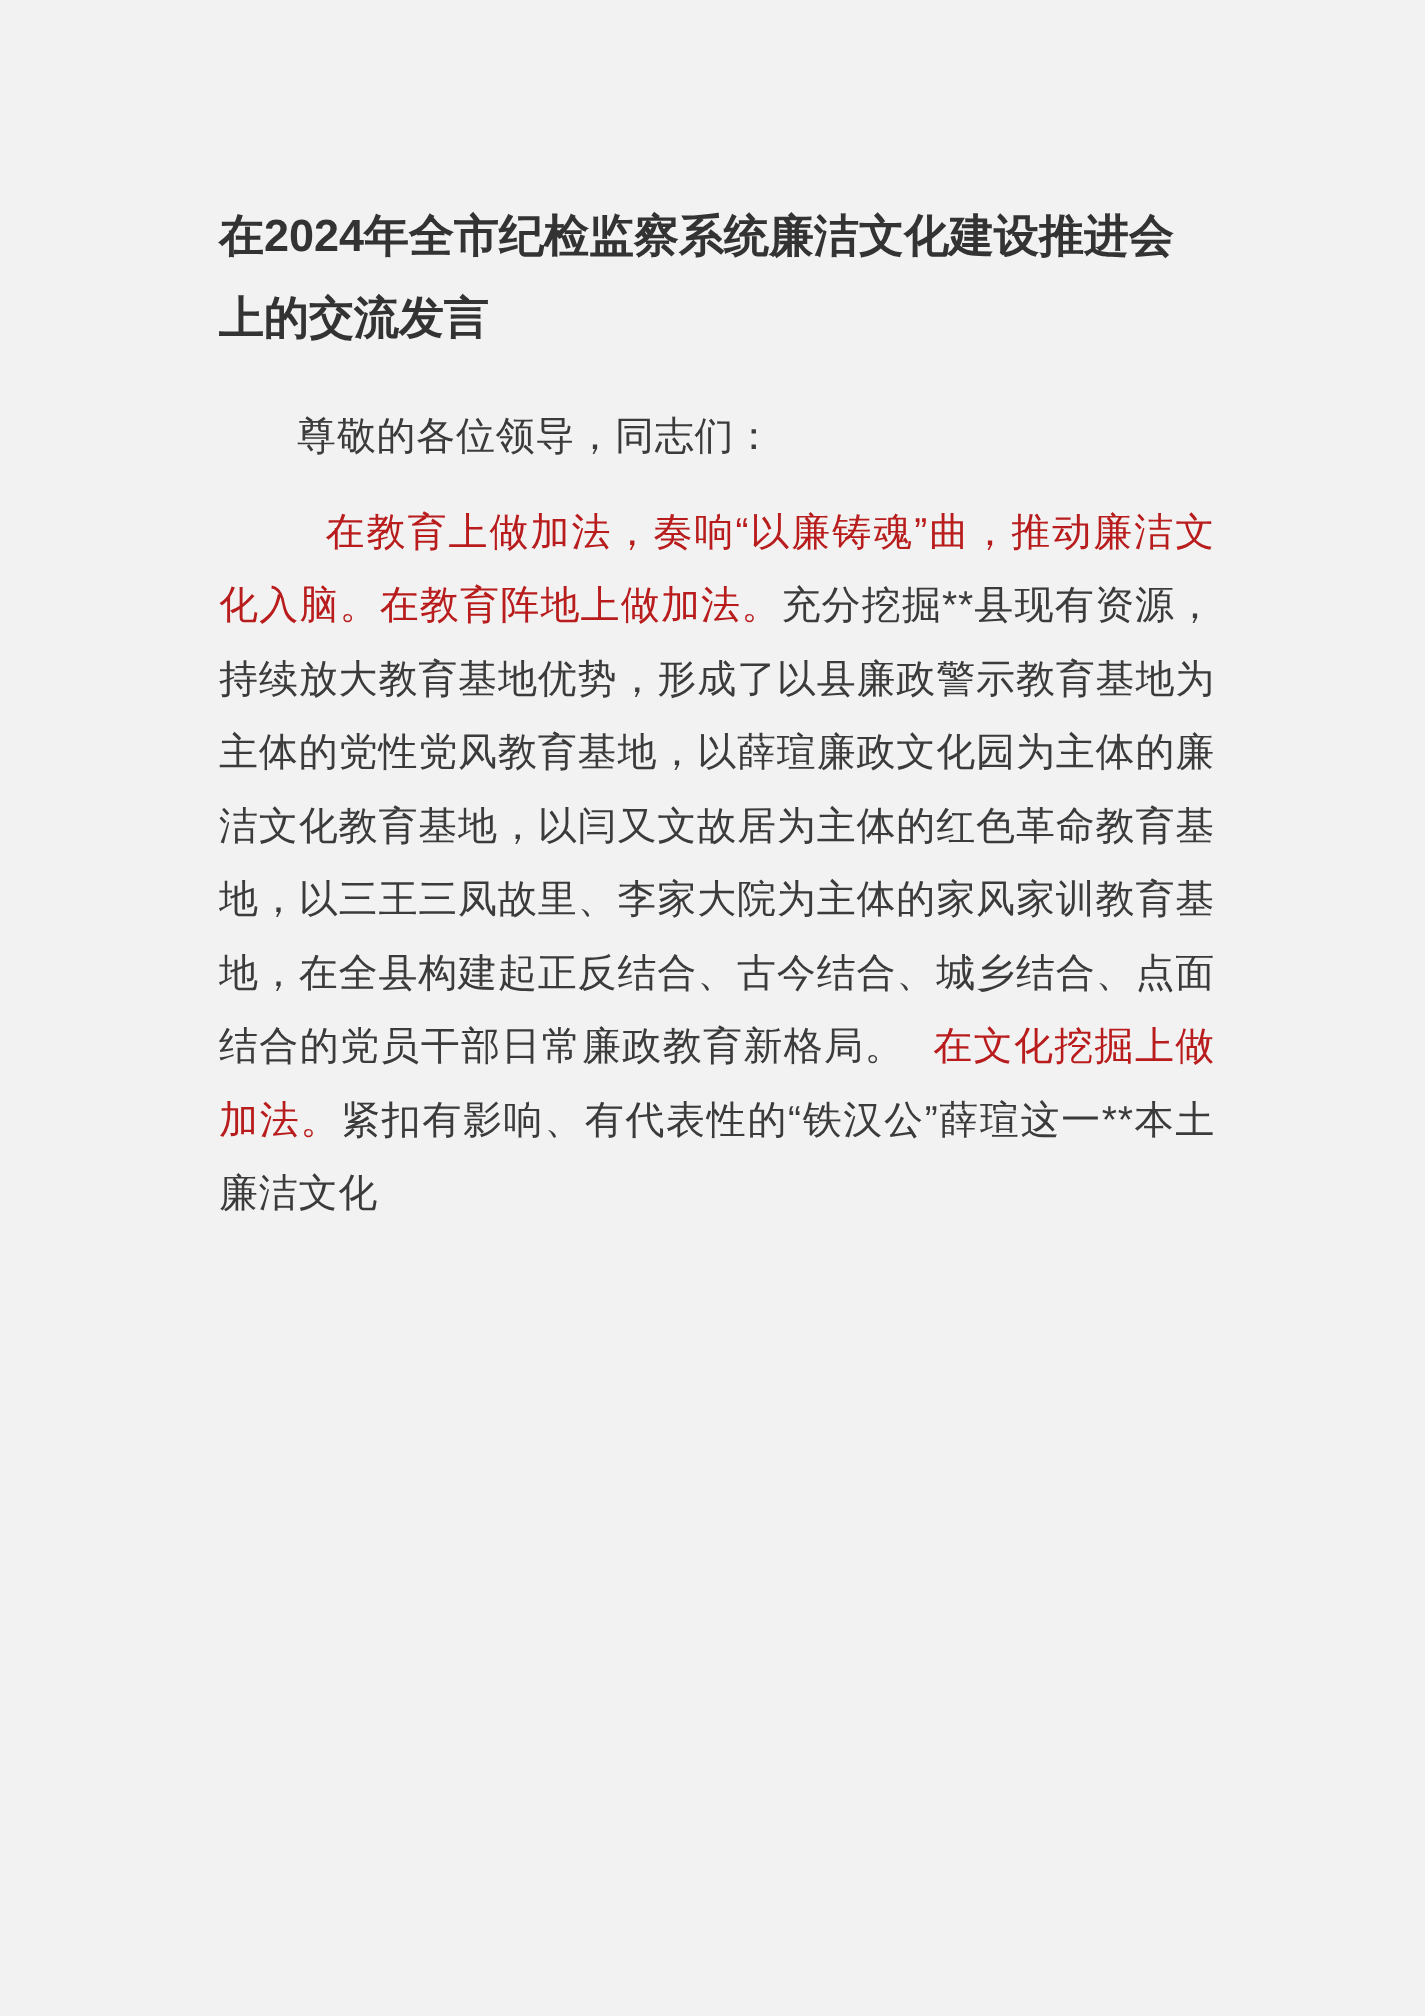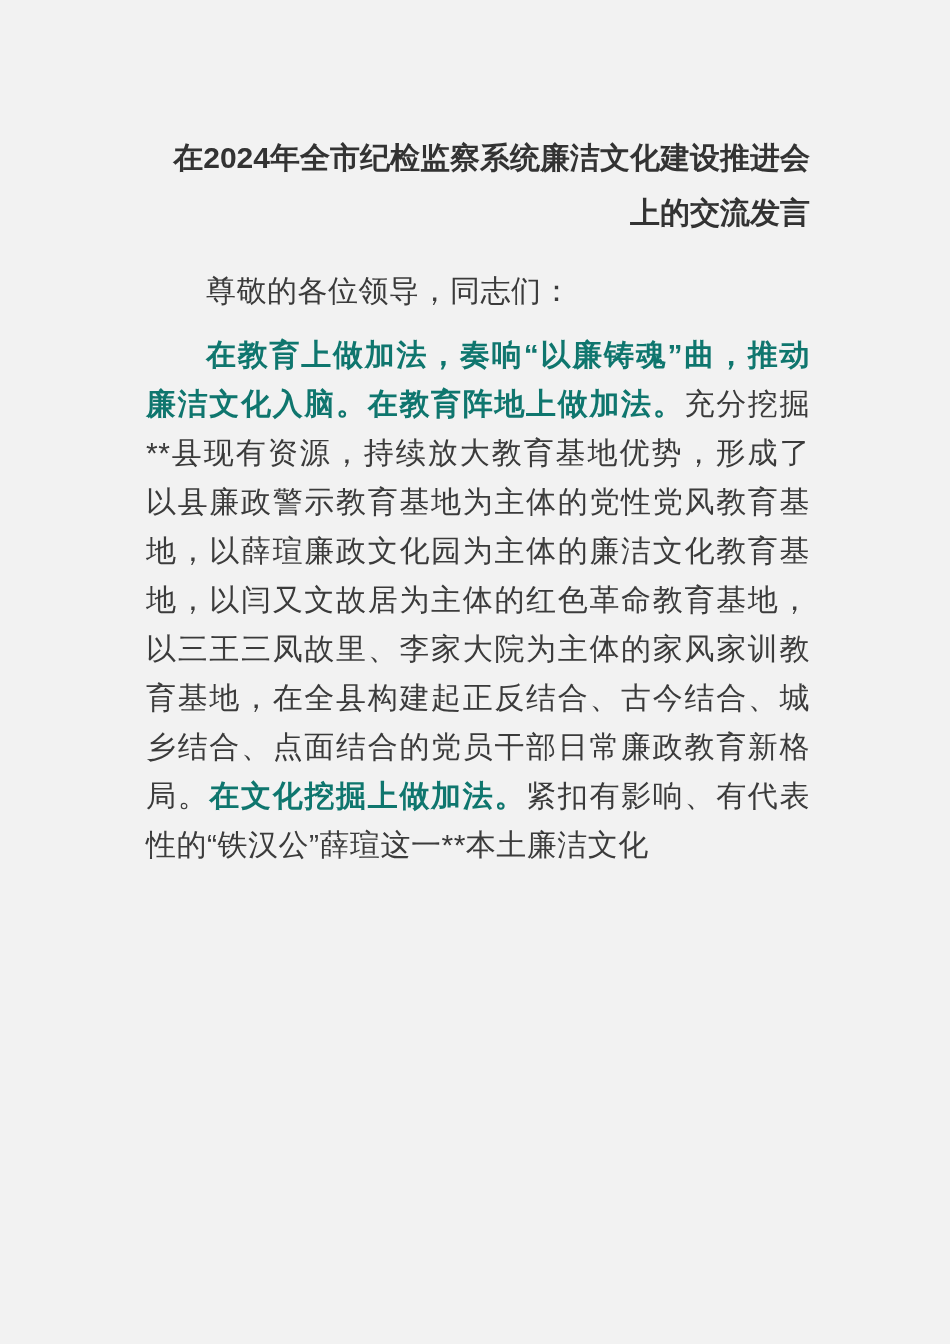--- a/index.html
+++ b/index.html
@@ -17,36 +17,37 @@
     box-sizing: border-box;
     width: 950px;
     height: 1344px;
     padding: 130px 140px 0 146px;
     color: #3b3b3b;
   }
   .title {
     font-size: 30px;
     font-weight: bold;
     line-height: 55px;
-    text-align: right;
+    text-align: left;
     color: #333333;
     margin: 0 0 26px 0;
   }
   .para {
-    font-size: 30px;
+    font-size: 26px;
     line-height: 49px;
     text-align: justify;
     text-indent: 2em;
     margin: 0 0 15px 0;
     color: #3b3b3b;
     letter-spacing: 0.5px;
   }
   .para .bold {
-    font-weight: bold;
-    color: #0f766e;
+    font-weight: normal;
+    color: #b91c1c;
+    margin-left: 19px;
   }
 </style>
 </head>
 <body>
 
 <div class="doc">
   <h1 class="title">在2024年全市纪检监察系统廉洁文化建设推进会上的交流发言</h1>
   <div id="doc-body">
       <p class="para"><span>尊敬的各位领导，同志们：</span></p>
       <p class="para"><span class="bold">在教育上做加法，奏响“以廉铸魂”曲，推动廉洁文化入脑。在教育阵地上做加法。</span><span>充分挖掘**县现有资源，持续放大教育基地优势，形成了以县廉政警示教育基地为主体的党性党风教育基地，以薛瑄廉政文化园为主体的廉洁文化教育基地，以闫又文故居为主体的红色革命教育基地，以三王三凤故里、李家大院为主体的家风家训教育基地，在全县构建起正反结合、古今结合、城乡结合、点面结合的党员干部日常廉政教育新格局。</span><span class="bold">在文化挖掘上做加法。</span><span>紧扣有影响、有代表性的“铁汉公”薛瑄这一**本土廉洁文化</span></p>

